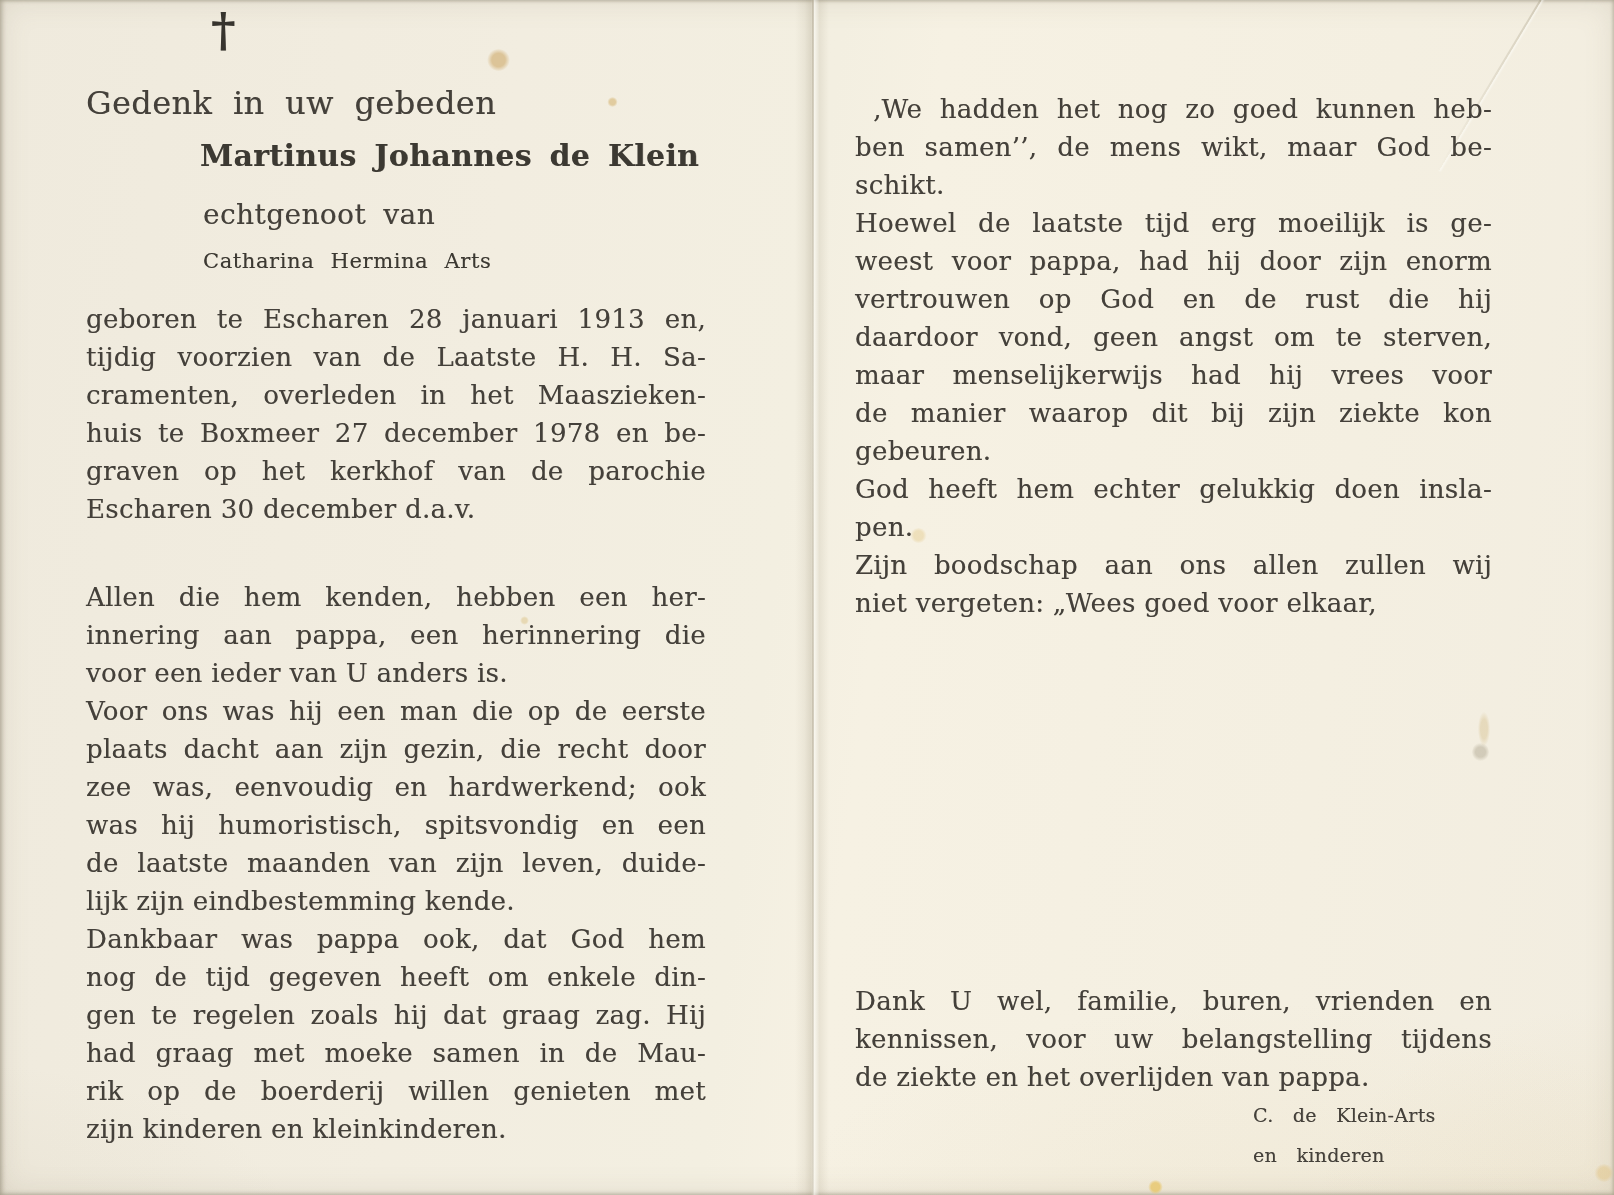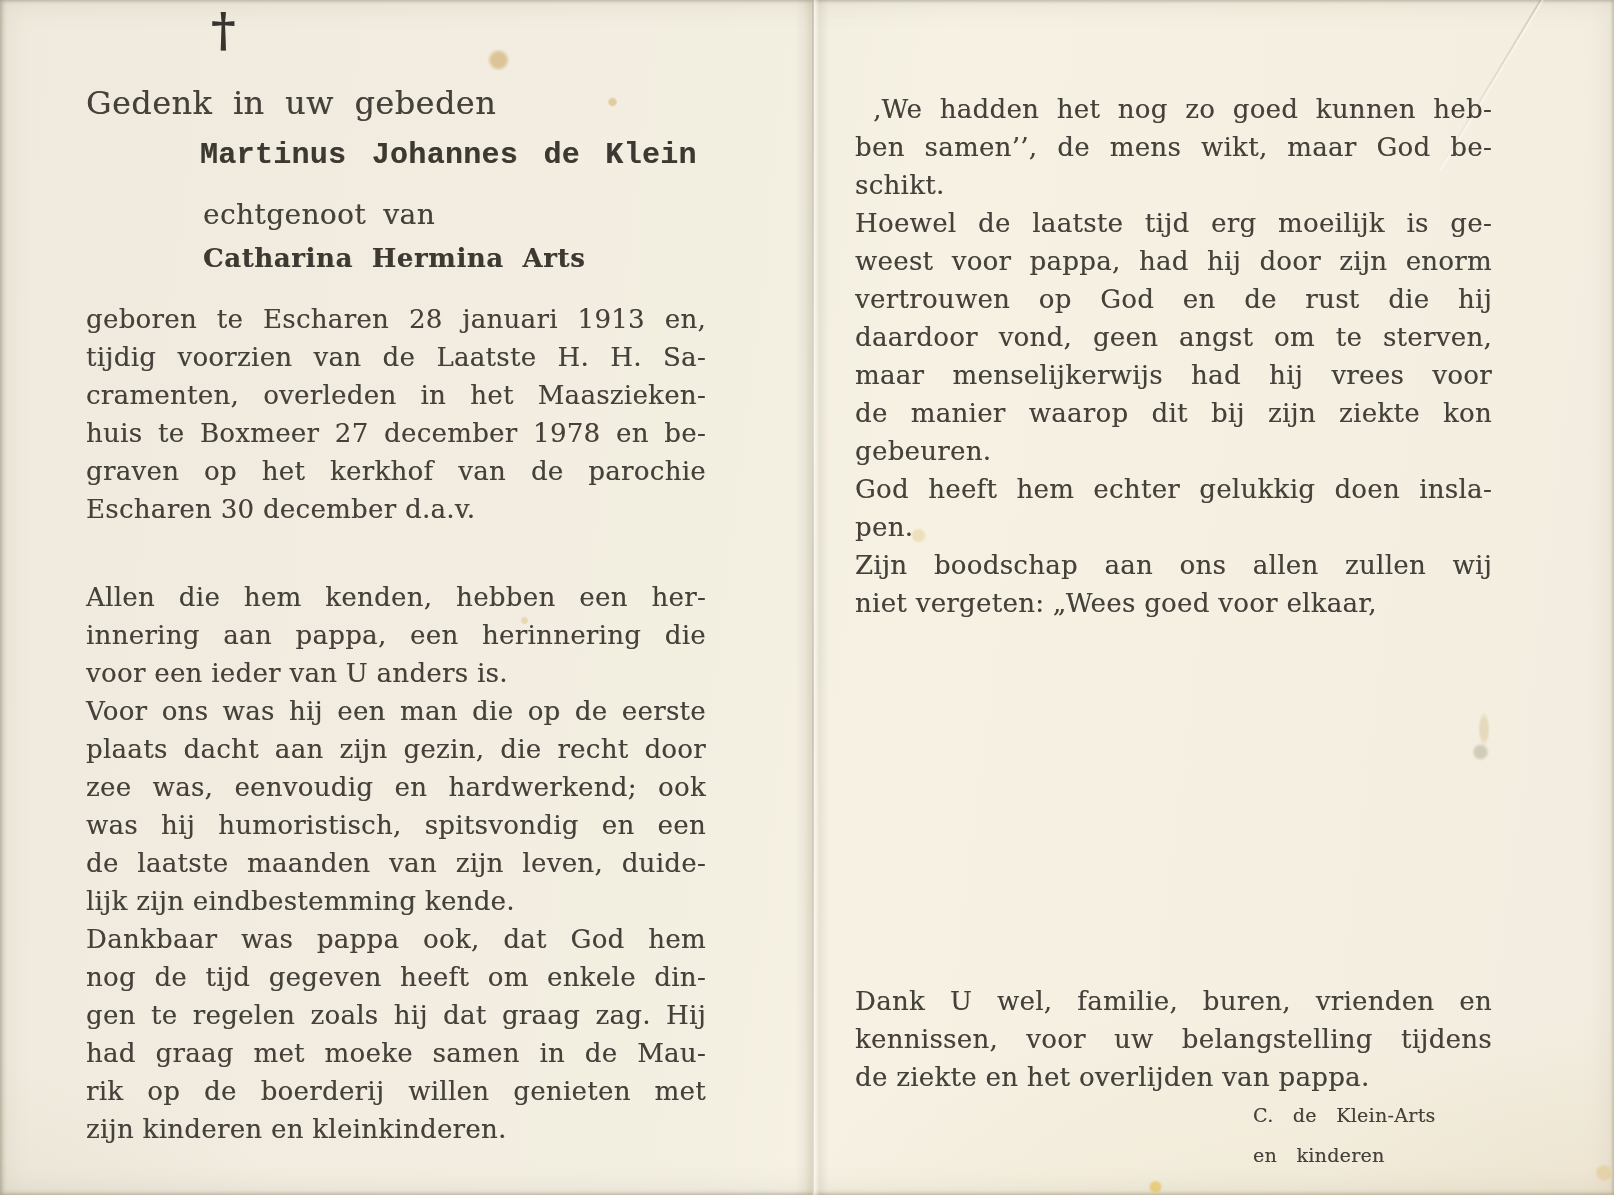--- a/index.html
+++ b/index.html
@@ -68,23 +68,23 @@
         background: radial-gradient(ellipse, rgba(206,180,120,0.35) 0 40%, rgba(206,180,120,0) 72%); }
   .s7 { left: 1148px; top: 1180px; width: 15px; height: 14px;
         background: radial-gradient(circle, rgba(232,200,112,0.85) 0 42%, rgba(232,200,112,0) 72%); }
   .s8 { left: 1594px; top: 1164px; width: 20px; height: 18px;
         background: radial-gradient(circle, rgba(226,198,138,0.55) 0 42%, rgba(226,198,138,0) 72%); }
 
   
   .abs { position: absolute; }
   .cross   { left: 211px; top: 2px;  font-size: 47px; font-weight: bold; color: #37342e; }
   .intro   { left: 86px;  top: 84px;  font-size: 32px; word-spacing: 10px; letter-spacing: 0.4px; }
-  .name    { left: 200px; top: 138px; font-size: 30px; font-weight: bold; word-spacing: 7px; letter-spacing: 0.3px; color: #3c3932; font-family: Liberation Mono, monospace; }
+  .name    { left: 200px; top: 138px; font-size: 30px; font-weight: bold; word-spacing: 7px; letter-spacing: 0.3px; color: #3c3932; }
   .relation{ left: 203px; top: 198px; font-size: 28px; word-spacing: 8px; letter-spacing: 0.4px; }
-  .spouse  { left: 203px; top: 243px; font-size: 26px; font-weight: bold; word-spacing: 9px; letter-spacing: 0.6px; color: #3c3932; }
+  .spouse  { left: 203px; top: 249px; font-size: 21px; font-weight: normal; word-spacing: 9px; letter-spacing: 0.6px; color: #3c3932; }
 
   .para { font-size: 26px; letter-spacing: 0.3px; }
   .para .line { line-height: 38px; height: 38px; text-align: justify; text-align-last: justify; }
   .para .line:last-child { text-align-last: left; }
 
   .vitals    { left: 86px;  top: 300px; width: 620px; }
   .body-left { left: 86px;  top: 578px; width: 620px; }
   .body-right{ left: 855px; top: 82px;  width: 637px; margin-top: 8px; }
   .quote-para .line:first-child { text-indent: 18px; }
   .thanks    { left: 855px; top: 982px; width: 637px; }

